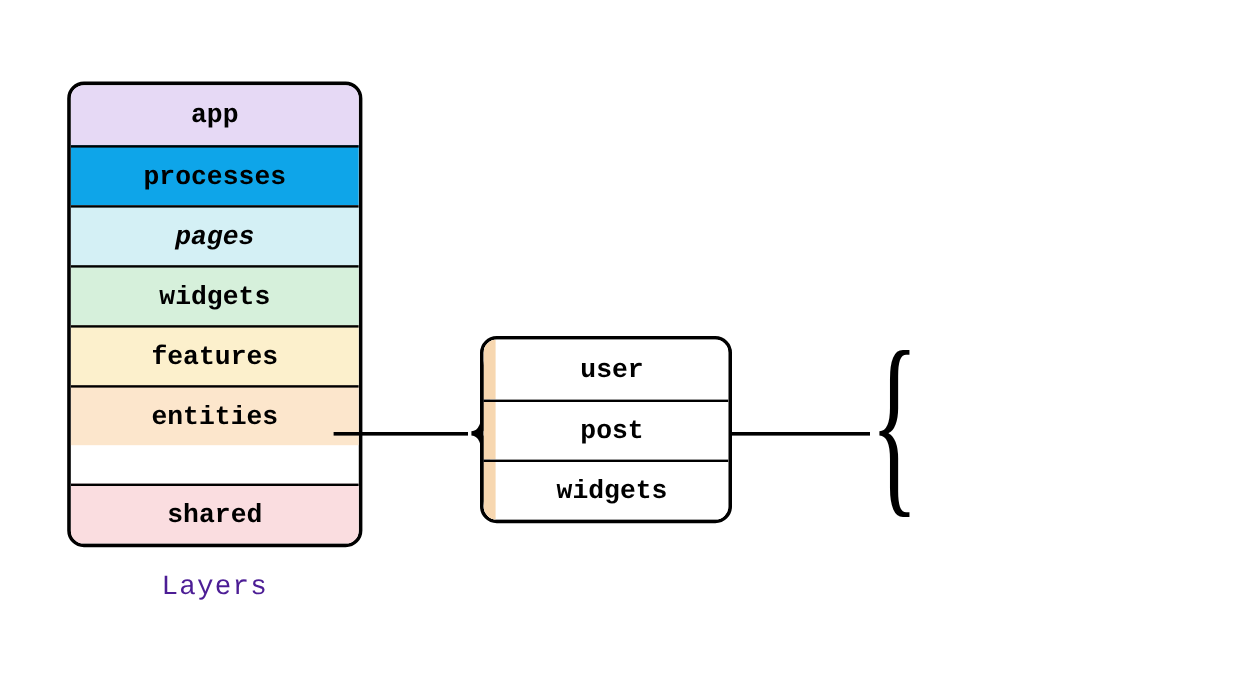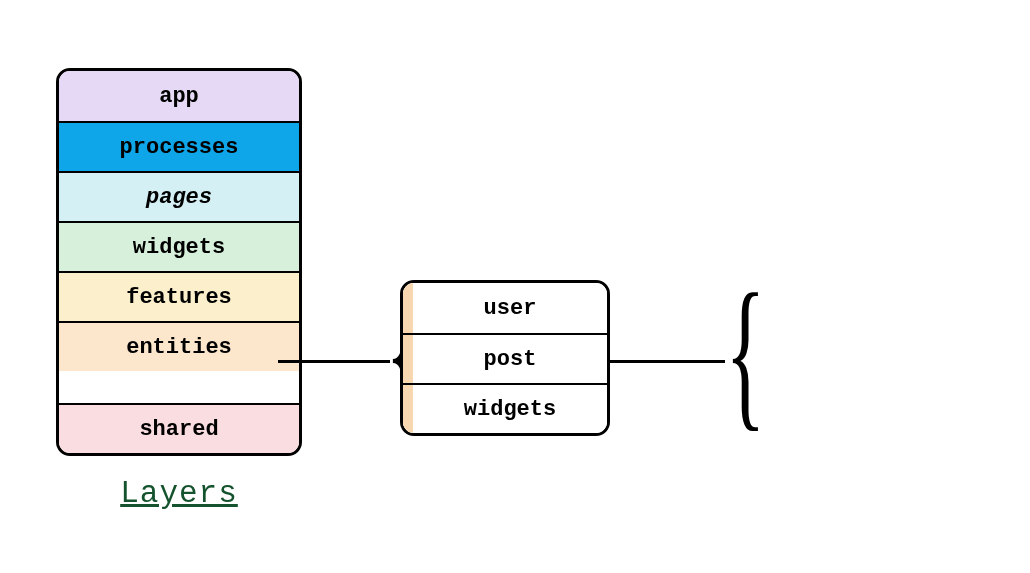--- a/index.html
+++ b/index.html
@@ -41,25 +41,24 @@
       position: relative;
     }
     .box-item:first-child { border-top: none; }
     .box-item .left-stripe {
       position: absolute;
       left: 0; top: 0; bottom: 0;
       width: 10px;
     }
     .caption {
       margin-top: 20px;
-      font-size: 31px;
-      color: #14532d;
+      font-size: 23px;
+      color: #4c1d95;
       font-weight: normal;
       letter-spacing: 1px;
-      text-decoration: underline;
     }
     .brace {
       position: absolute;
       font-size: 168px;
       font-weight: normal;
       color: #000;
       line-height: 1;
       transform: scaleX(0.5);
       font-family: 'Times New Roman', serif;
     }

